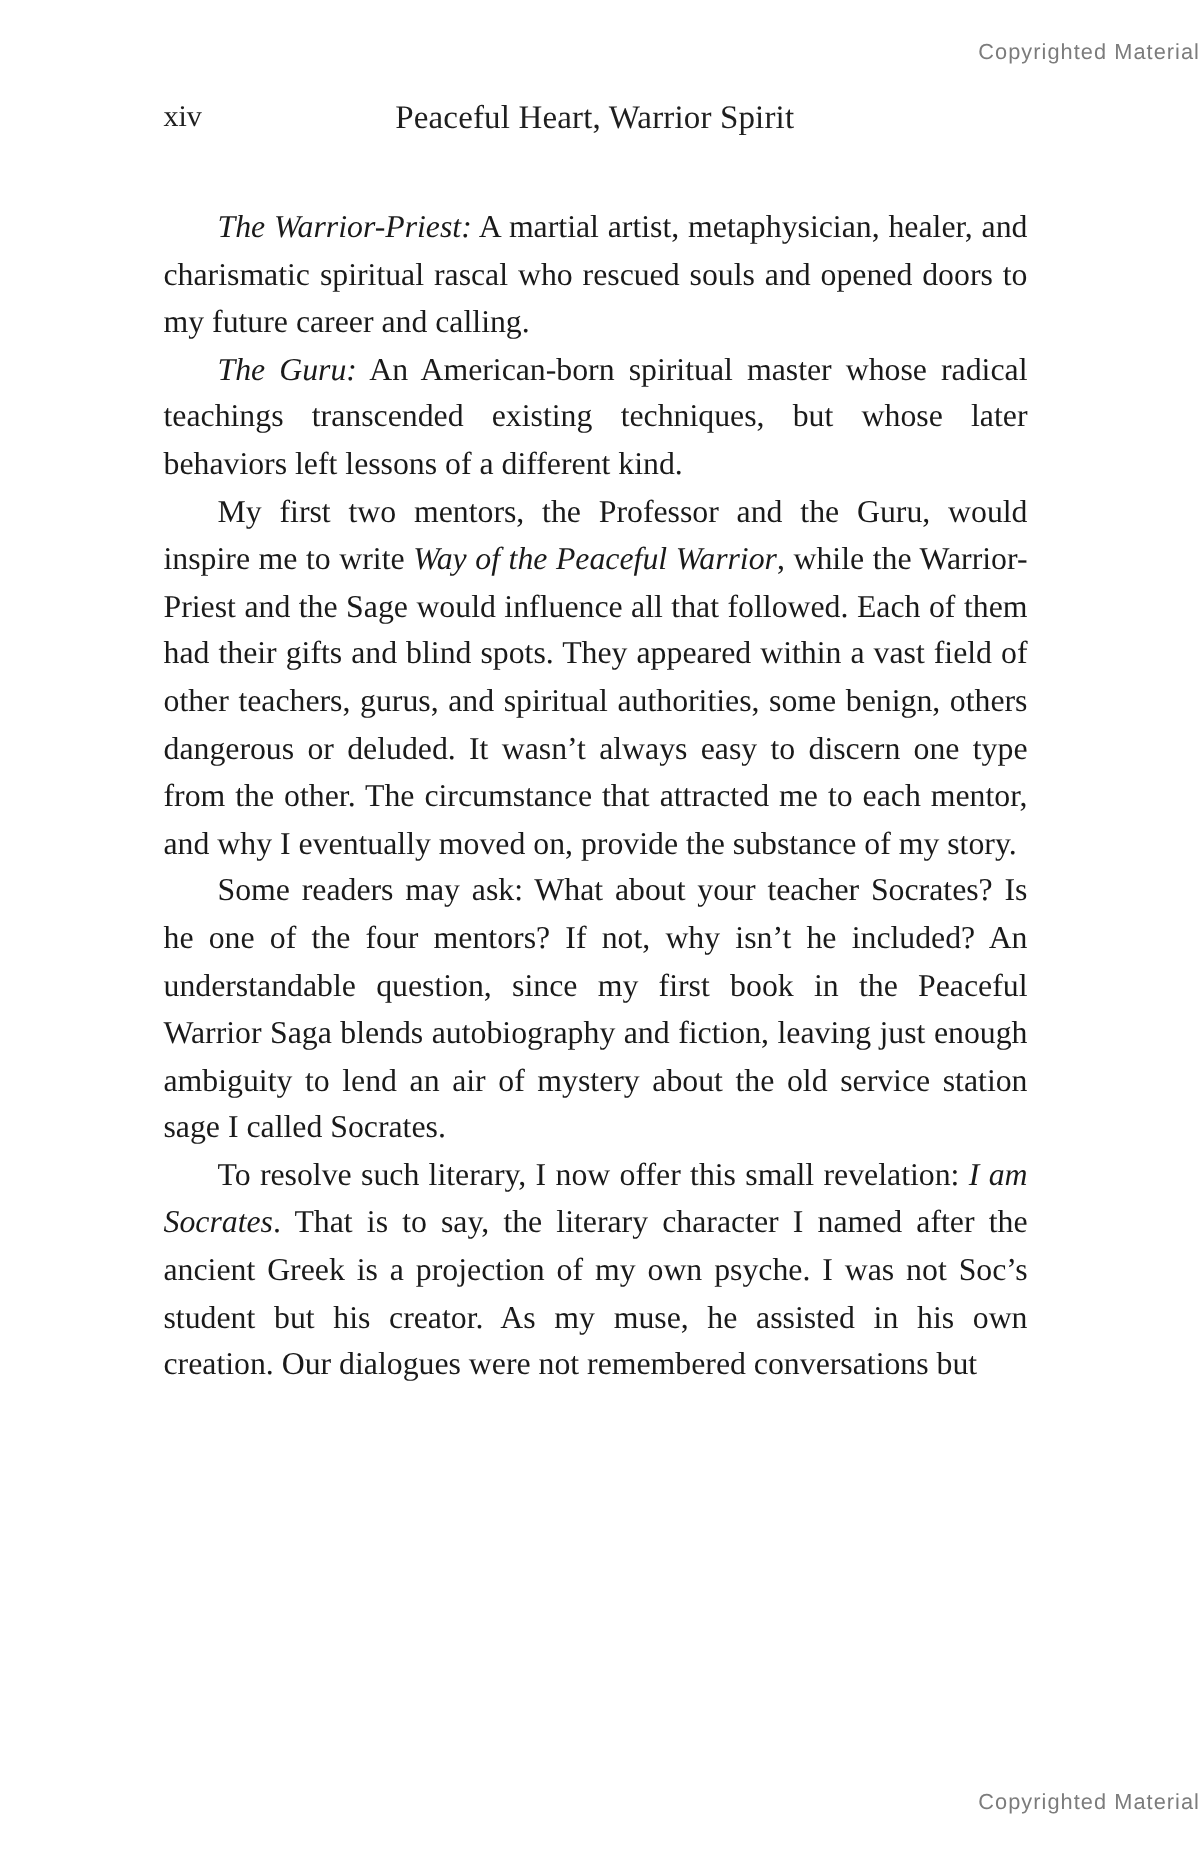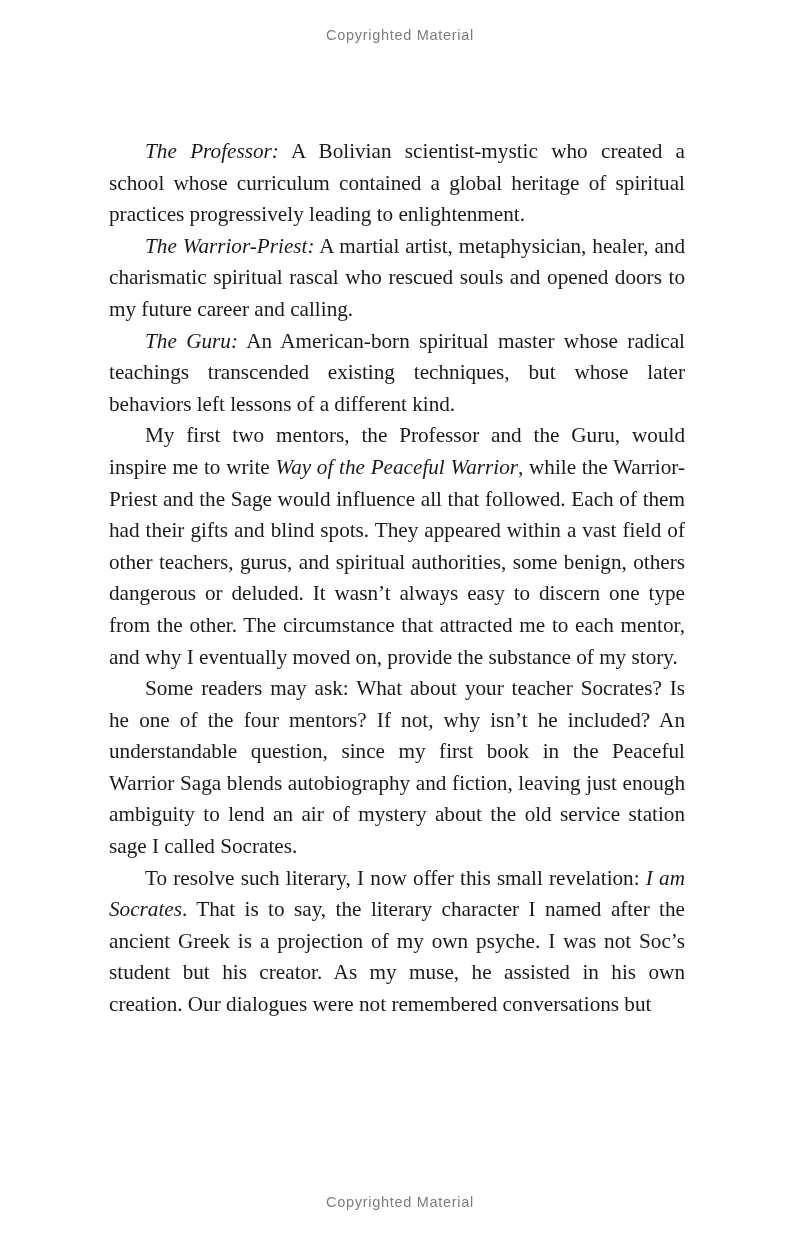--- a/index.html
+++ b/index.html
@@ -21,21 +21,21 @@
     inset: 0;
     width: 800px;
     height: 1236px;
   }
 
   
   .watermark {
     position: absolute;
     left: 0;
     width: 800px;
-    text-align: center;
+    text-align: right;
     font-family: "Liberation Sans", sans-serif;
     font-size: 14.5px;
     letter-spacing: 0.7px;
     color: #7c7c7c;
     white-space: nowrap;
   }
   .watermark-top    { top: 27px; }
   .watermark-bottom { top: 1194px; }
 
   
@@ -90,24 +90,27 @@
     font-style: italic;
   }
 </style>
 </head>
 <body>
 
 <div class="page">
 
   <div class="watermark watermark-top">Copyrighted Material</div>
 
+  <div class="running-head">
+    <span class="folio">xiv</span>
+    <span class="head-title">Peaceful Heart, Warrior Spirit</span>
+  </div>
 
   <div class="body-block">
 
-    <p class="para"><i>The Professor:</i><span> A Bolivian scientist-mystic who created a school whose curriculum contained a global heritage of spiritual practices progressively leading to enlightenment.</span></p>
 
     <p class="para"><i>The Warrior-Priest:</i><span> A martial artist, metaphysician, healer, and charismatic spiritual rascal who rescued souls and opened doors to my future career and calling.</span></p>
 
     <p class="para"><i>The Guru:</i><span> An American-born spiritual master whose radical teachings transcended existing techniques, but whose later behaviors left lessons of a different kind.</span></p>
 
 
     <p class="para"><span>My first two mentors, the Professor and the Guru, would inspire me to write </span><i>Way of the Peaceful Warrior</i><span>, while the Warrior-Priest and the Sage would influence all that followed. Each of them had their gifts and blind spots. They appeared within a vast field of other teachers, gurus, and spiritual authorities, some benign, others dangerous or deluded. It wasn’t always easy to discern one type from the other. The circumstance that attracted me to each mentor, and why I eventually moved on, provide the substance of my story.</span></p>
 
     <p class="para"><span>Some readers may ask: What about your teacher Socrates? Is he one of the four mentors? If not, why isn’t he included? An understandable question, since my first book in the Peaceful Warrior Saga blends autobiography and fiction, leaving just enough ambiguity to lend an air of mystery about the old service station sage I called Socrates.</span></p>
 

